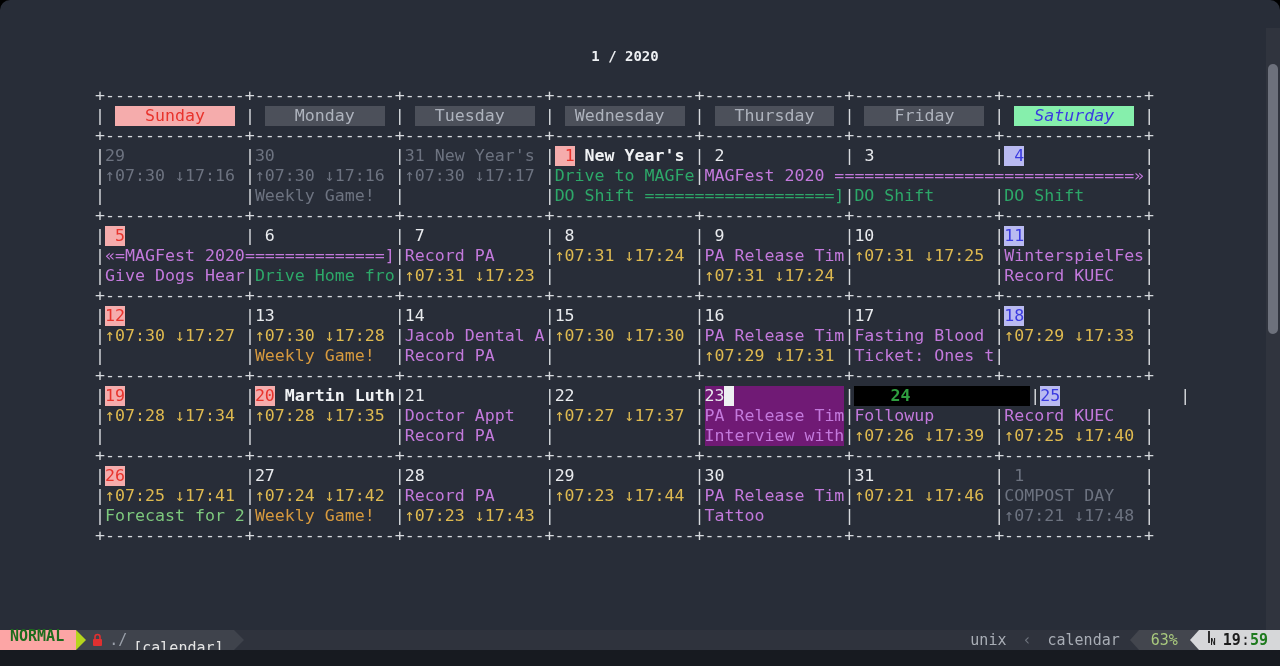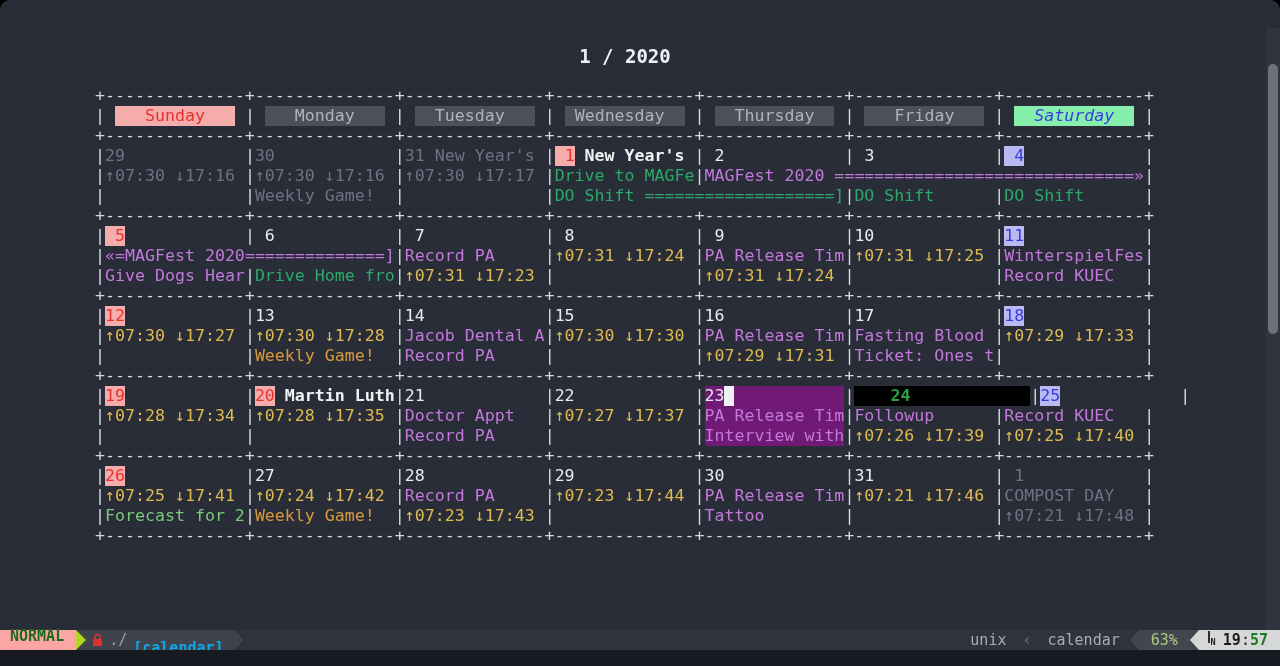--- a/index.html
+++ b/index.html
@@ -8,21 +8,21 @@
           border-radius:10px 10px 0 0;font-family:"DejaVu Sans Mono",monospace;}
   
   .titlebar{position:relative;height:28px;background:#232325;display:flex;align-items:center;}
   .lights{position:absolute;left:12px;top:0;height:28px;display:flex;align-items:center;gap:8px;}
   .light{width:12px;height:12px;border-radius:50%;}
   .light.red{background:#f95f57;}.light.yellow{background:#fdbc2e;}.light.green{background:#28c840;}
   .wtitle{width:100%;text-align:center;color:#9aa0a6;font-size:13px;font-family:"Liberation Sans",sans-serif;}
   
   .term{position:absolute;top:28px;left:0;right:0;bottom:0;background:#282d38;}
   .vimtitle{margin-top:18px;height:20px;line-height:20px;text-align:center;
-            color:#eef0f3;font-weight:bold;font-size:19px;width:1060px;margin-left:95px;}
+            color:#eef0f3;font-weight:bold;font-size:14px;width:1060px;margin-left:95px;}
   #calendar{margin-top:20px;margin-left:95px;font-size:16.6px;}
   .tl{white-space:pre;height:20px;line-height:20px;}
   .tl span{display:inline-block;height:20px;vertical-align:top;}
   .c-border{color:#d6d9dd;}
   .c-past{color:#6d7380;}
   .c-white{color:#e9ebee;}
   .c-boldwhite{color:#f0f2f4;font-weight:bold;}
   .c-yellow{color:#dfba50;}
   .c-orange{color:#d79a3e;}
   .c-purple{color:#c379dc;}
@@ -42,21 +42,21 @@
   .sb-track{position:absolute;top:0;right:0;width:14px;bottom:0;background:#30343e;}
   .sb-thumb{position:absolute;top:36px;right:2px;width:10px;height:270px;border-radius:5px;background:#6d717c;}
   
   .statusbar{position:absolute;left:0;right:0;bottom:16px;height:20px;background:#2f333d;
              display:flex;align-items:stretch;font-size:15px;line-height:20px;}
   .seg{display:flex;align-items:center;}
   .seg-mode{background:#fca5a5;color:#1d6b1d;font-weight:bold;padding:0 12px 8px 10px;}
   .tri{width:0;height:0;border-top:10px solid transparent;border-bottom:10px solid transparent;}
   .tri-mode{border-left:10px solid #b5d41e;background:#3f434c;}
   .seg-file{background:#3f434c;color:#9ba1ab;padding:0 10px 0 6px;gap:6px;}
-  .seg-file .fname{color:#0ea5e9;font-weight:bold;margin-top:16px;}
+  .seg-file .fname{color:#e5e5e5;font-weight:normal;margin-top:16px;}
   .tri-file{border-left:10px solid #3f434c;background:#2f333d;}
   .sb-spacer{flex:1;}
   .seg-right1{color:#a8adb5;padding:0 10px;gap:16px;}
   .sep-angle{color:#70757f;}
   .tri-to-pct{border-right:9px solid #43464e;background:#2f333d;}
   .seg-pct{background:#43464e;color:#a9c97e;padding:4px 12px;}
   .tri-to-ln{border-right:9px solid #d6d7d9;background:#43464e;}
   .seg-ln{background:#d6d7d9;color:#1c1c1c;padding:0 12px 0 6px;gap:6px;}
   .seg-ln .lnum{font-weight:bold;color:#1c1c1c;}
   .seg-ln .cnum{color:#1e7a1e;font-weight:bold;}
@@ -123,18 +123,18 @@
       <div class="tri tri-to-pct"></div>
       <div class="seg seg-pct">63%</div>
       <div class="tri tri-to-ln"></div>
       <div class="seg seg-ln">
         <span>
           <svg width="12" height="15" viewBox="0 0 12 15">
               <path d="M4 1 v12" stroke="#1c1c1c" stroke-width="1.8"></path>
               <text x="5.5" y="14.5" font-size="8.5" font-weight="bold" fill="#1c1c1c" font-family="DejaVu Sans Mono, monospace">N</text>
             </svg>
         </span>
-        <span><span class="lnum">19</span><span>:</span><span class="cnum">57</span></span>
+        <span><span class="lnum">19</span><span>:</span><span class="cnum">59</span></span>
       </div>
     </div>
     <div class="cmdline"></div>
   </div>
 </div>
 
 </body></html>

